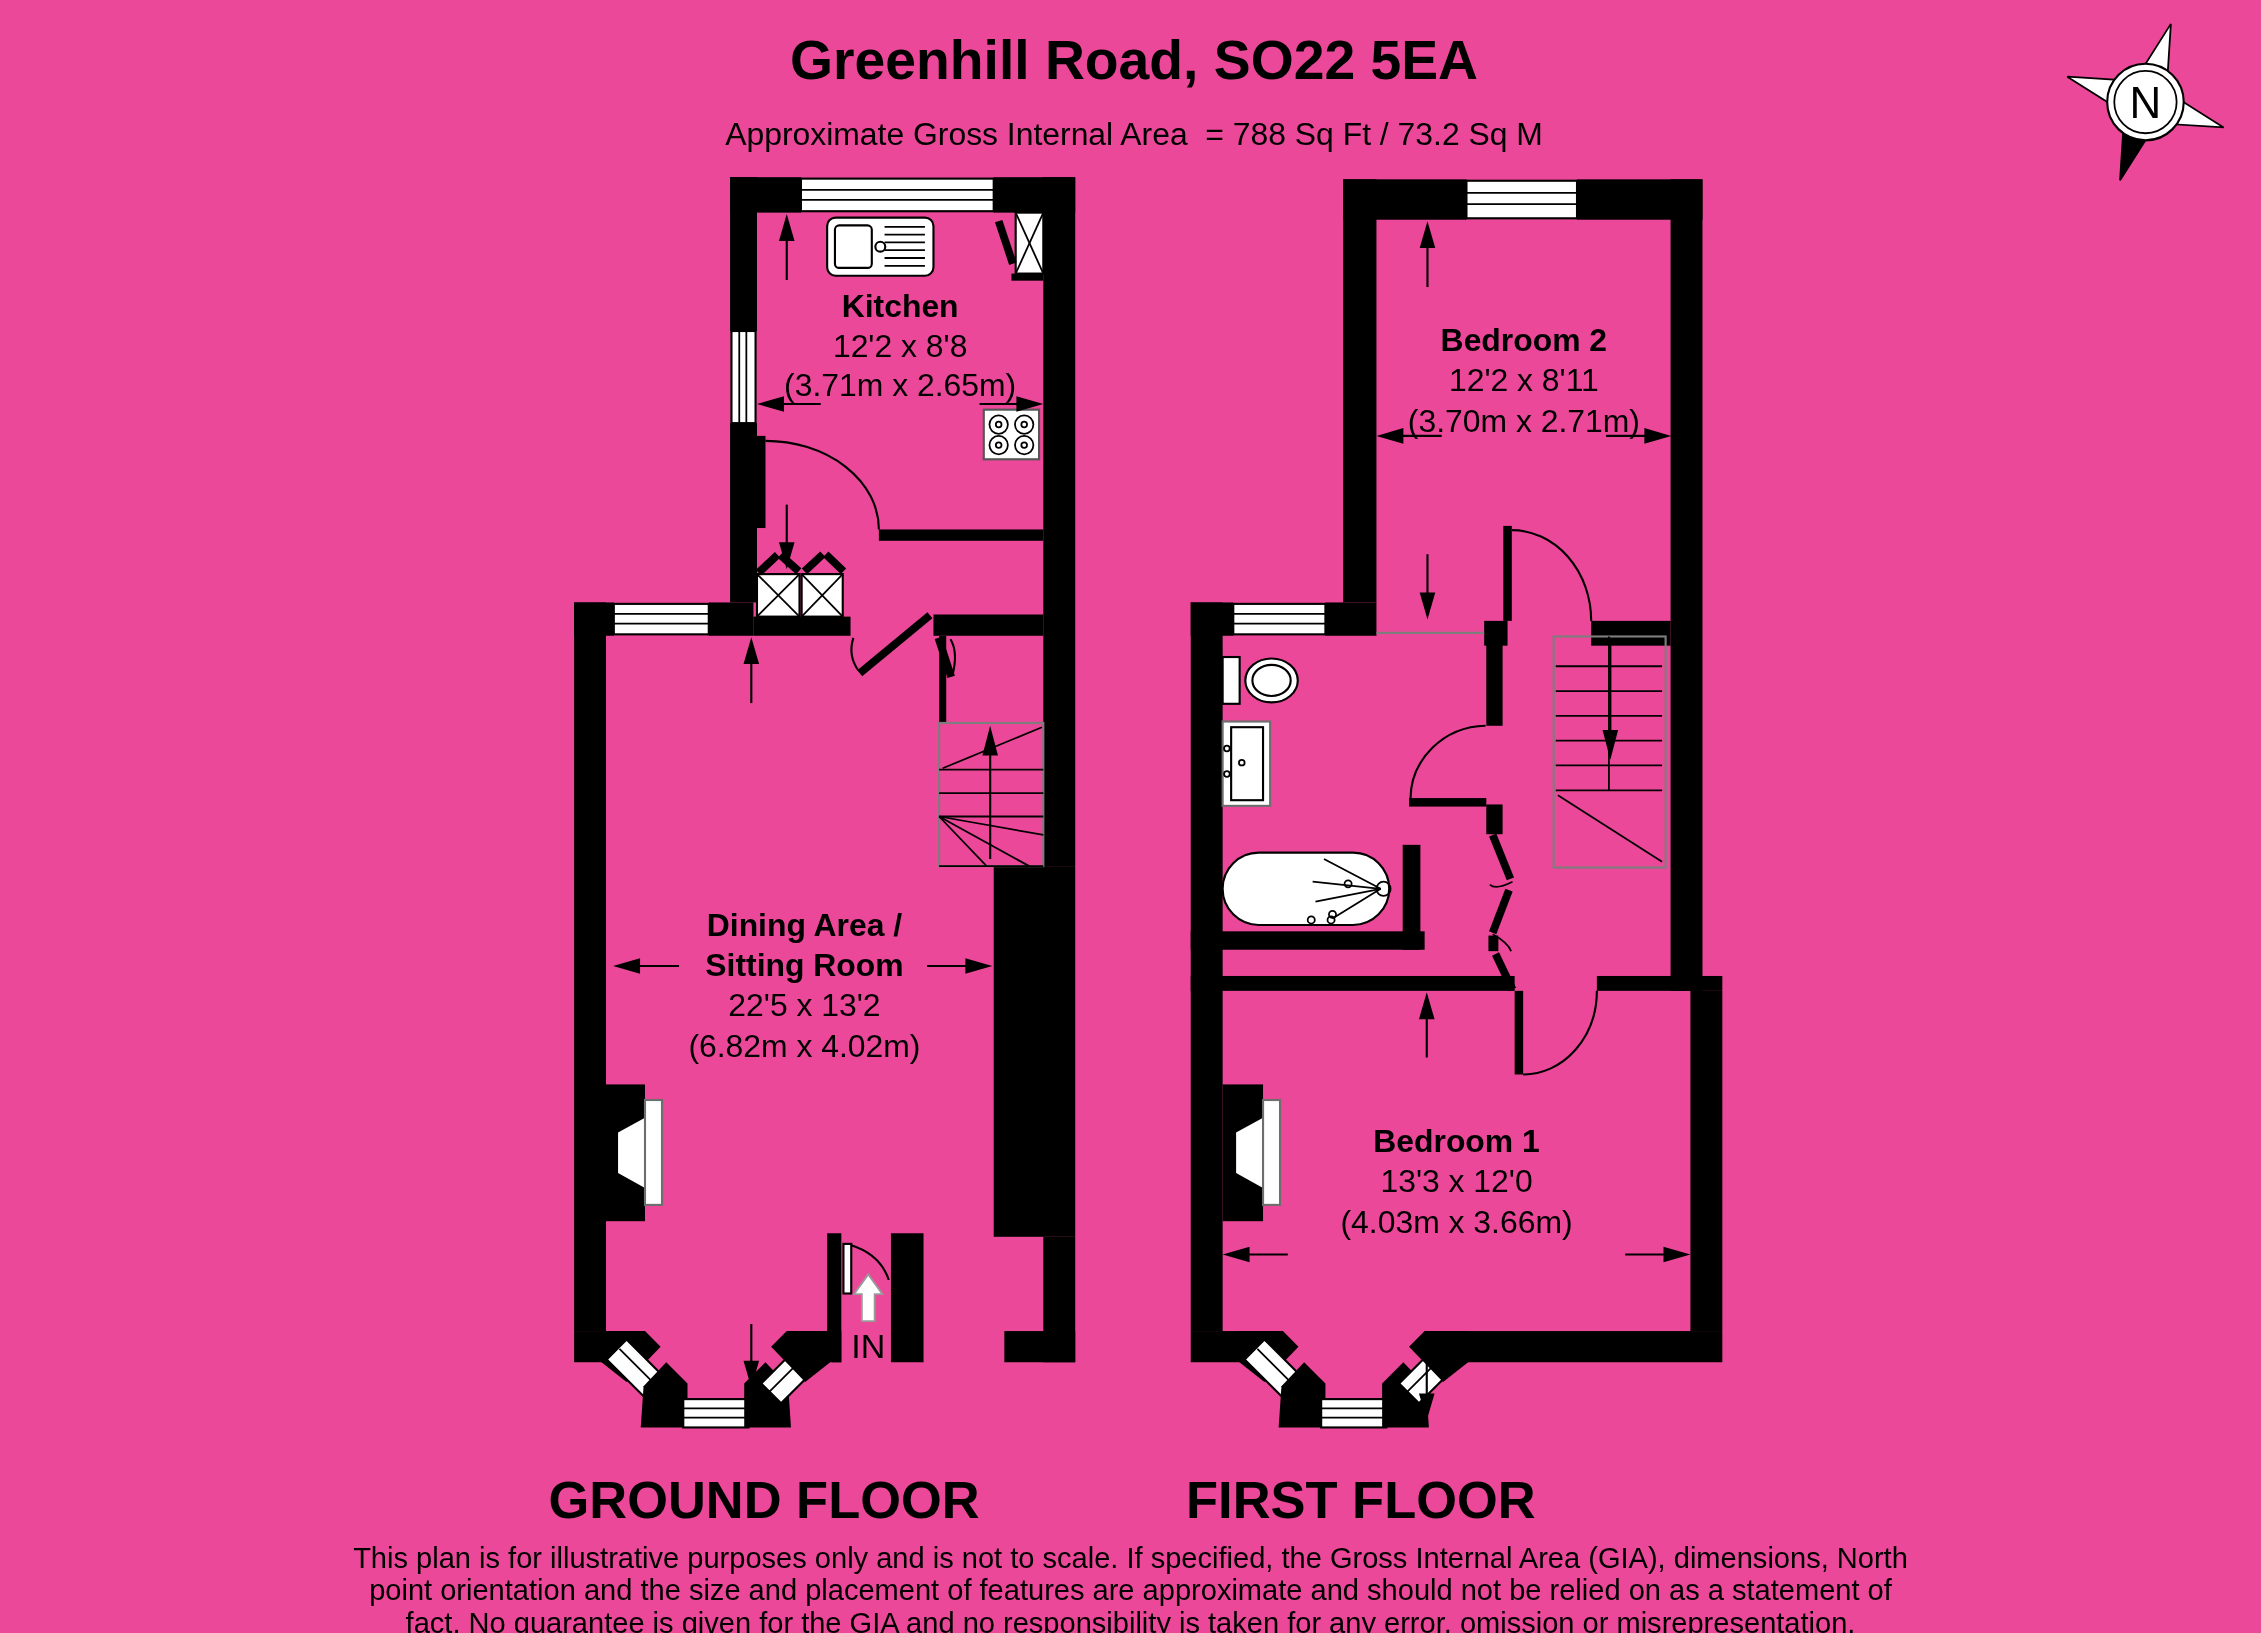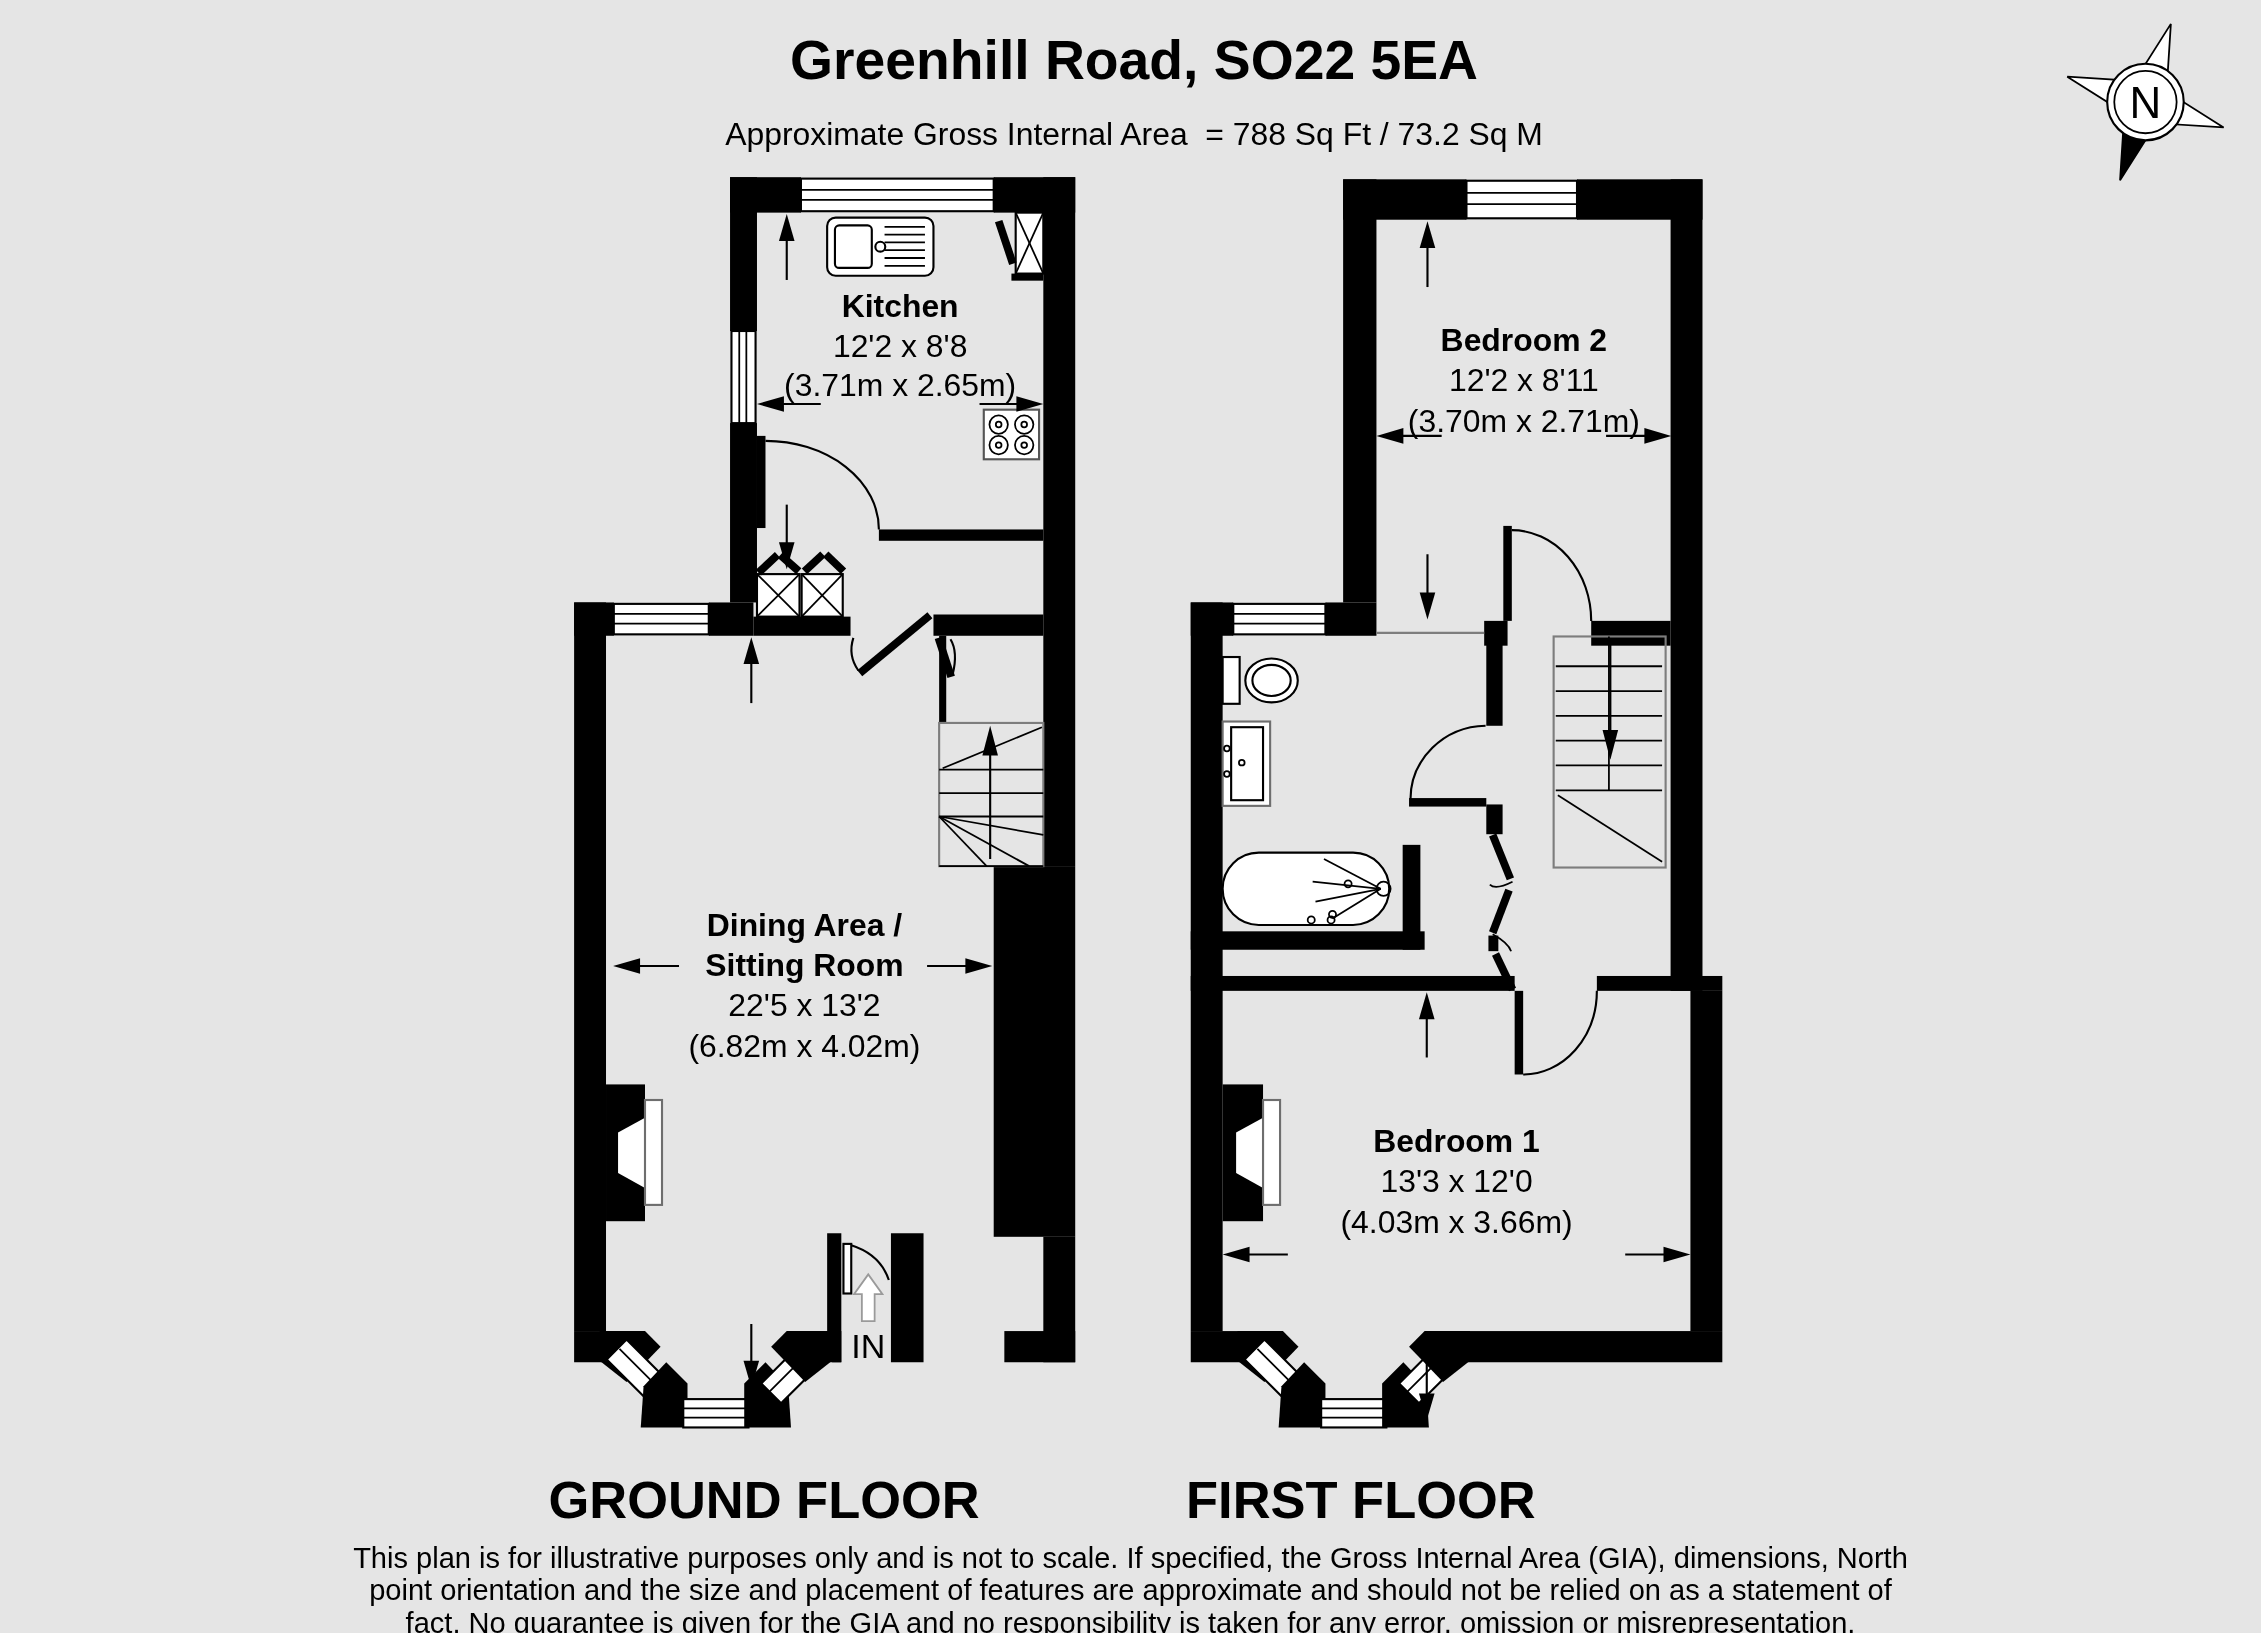--- a/index.html
+++ b/index.html
@@ -1,16 +1,16 @@
 <!DOCTYPE html>
 <html style="font-size:11.3px"><head>
 <meta charset="utf-8">
 <style>
   html,body{margin:0;padding:0;background:#ffffff;}
-  .page{position:relative;width:2261px;height:1633px;background:#e5e5e5;overflow:hidden;}
+  .page{position:relative;width:2261px;height:1633px;background:#ec4899;overflow:hidden;}
   svg{display:block;}
   svg text{font-family:"Liberation Sans","DejaVu Sans",sans-serif;fill:#000;}
   .t-title{font-size:78px;font-weight:bold;}
   .t-sub{font-size:45px;}
   .t-room{font-size:45px;font-weight:bold;}
   .t-dim{font-size:45px;}
   .t-floor{font-size:74px;font-weight:bold;}
   .t-disc{font-size:41px;}
   .t-in{font-size:48px;}
   .t-n{font-size:62px;}

